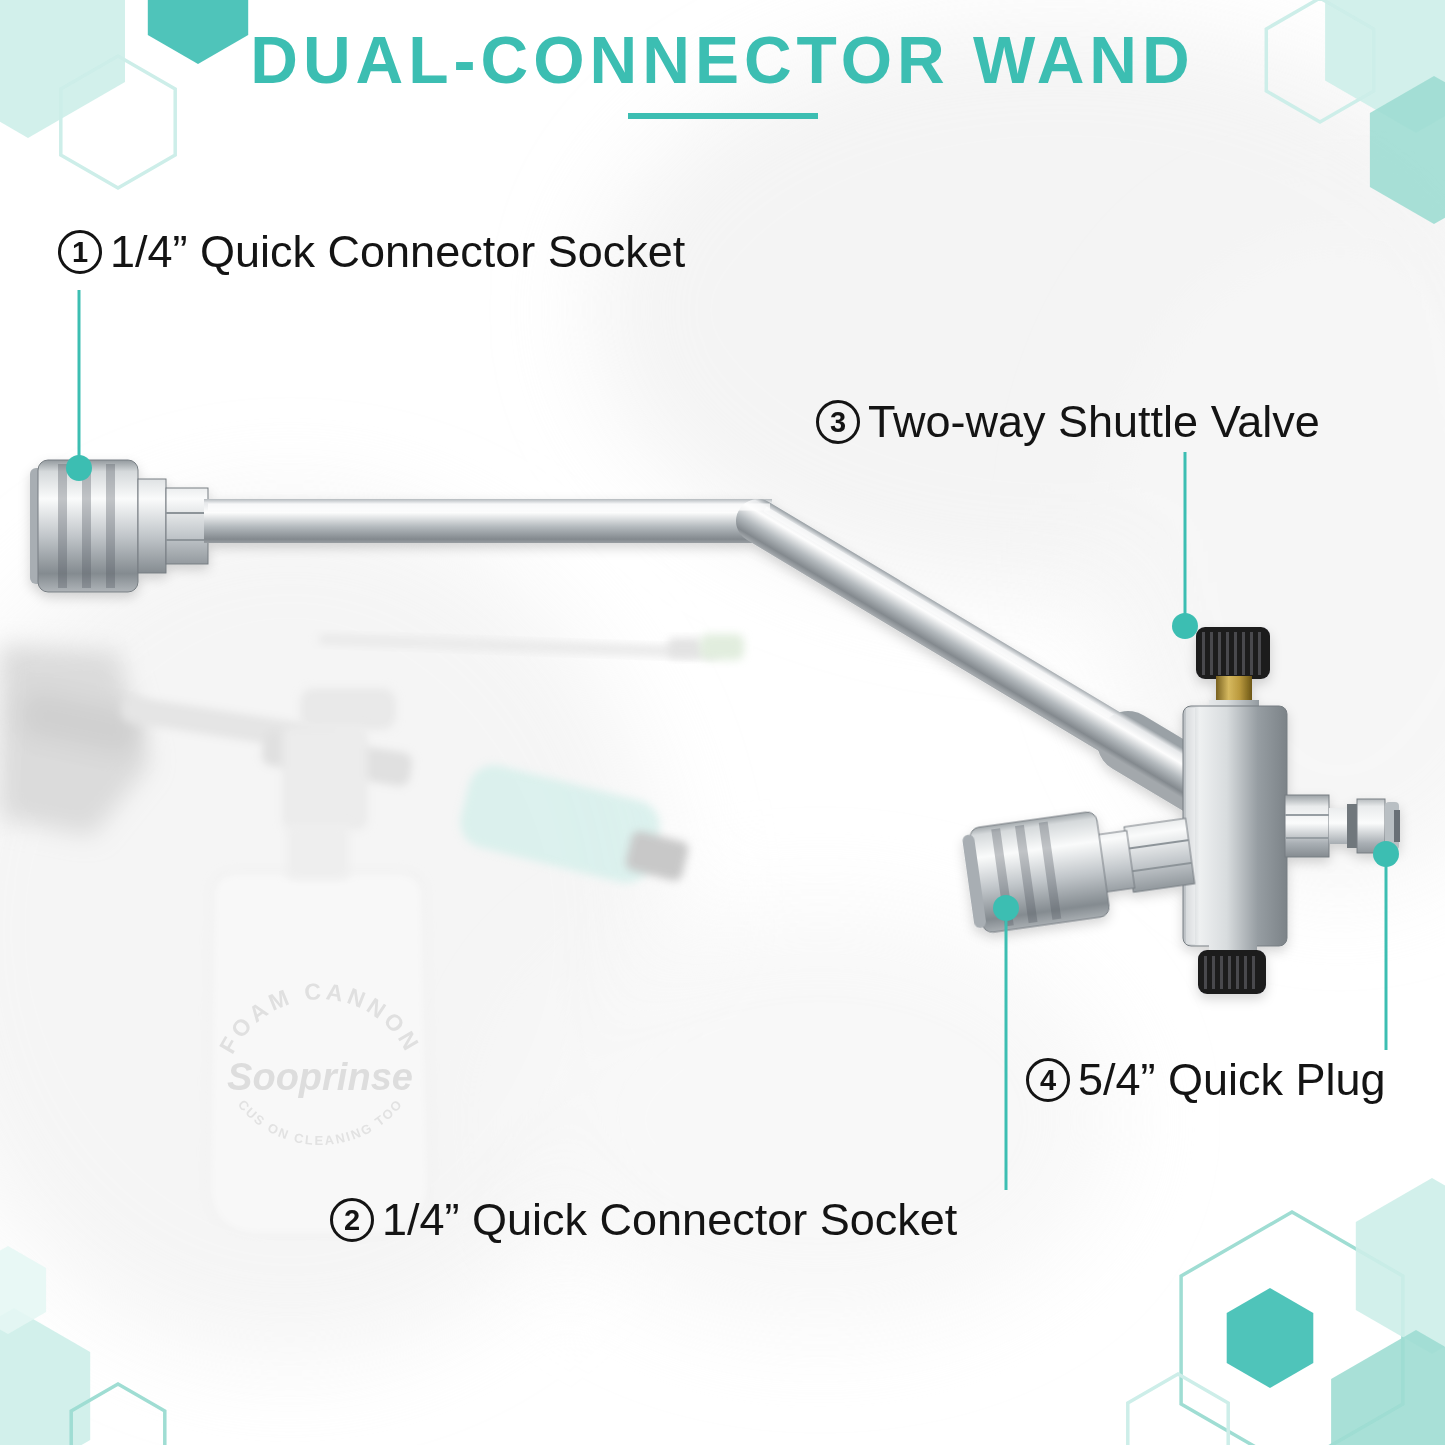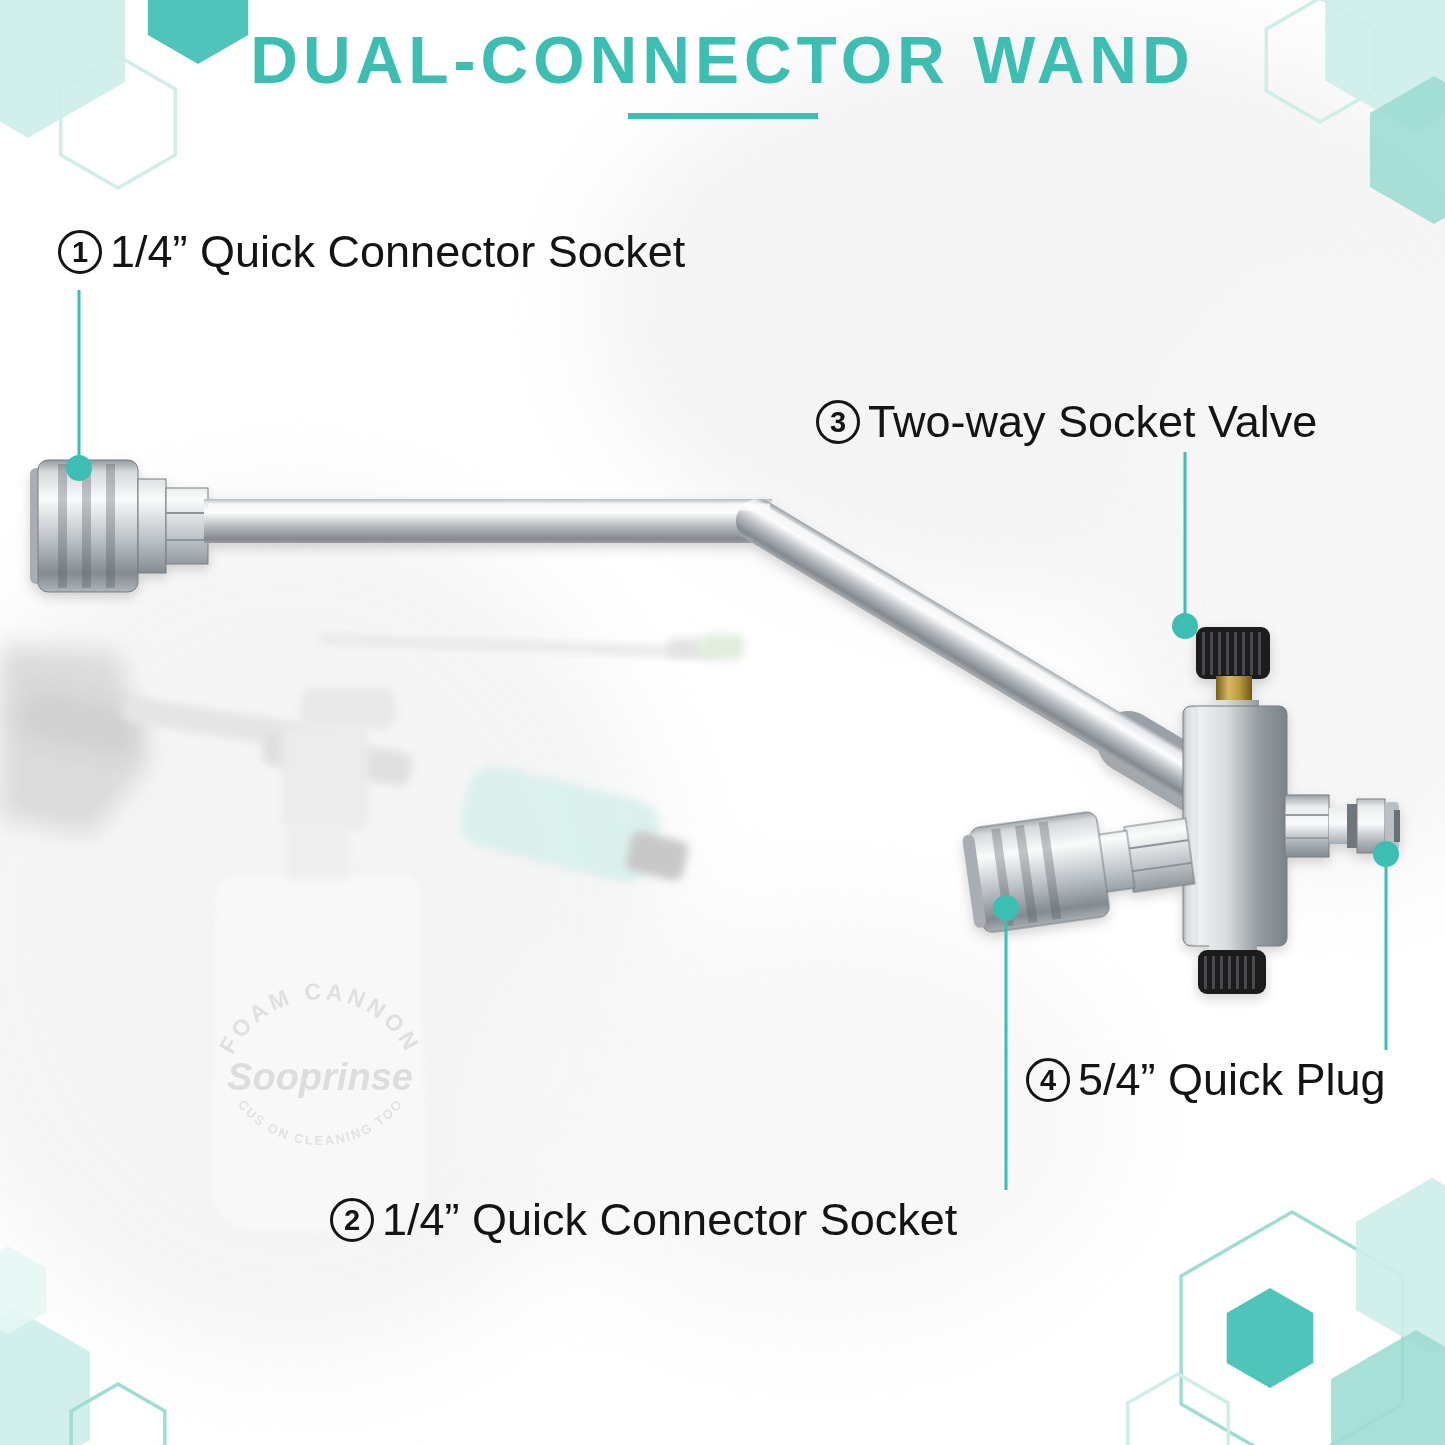--- a/index.html
+++ b/index.html
@@ -248,21 +248,21 @@
 
   <div class="title">DUAL-CONNECTOR WAND</div>
   <div class="underline"></div>
 
   <div class="callout" style="left:58px;top:226px;">
     <span class="cnum">1</span>
     <span>1/4” Quick Connector Socket</span>
   </div>
   <div class="callout" style="left:816px;top:396px;">
     <span class="cnum">3</span>
-    <span>Two-way Socket Valve</span>
+    <span>Two-way Shuttle Valve</span>
   </div>
   <div class="callout" style="left:1026px;top:1054px;">
     <span class="cnum">4</span>
     <span>5/4” Quick Plug</span>
   </div>
   <div class="callout" style="left:330px;top:1194px;">
     <span class="cnum">2</span>
     <span>1/4” Quick Connector Socket</span>
   </div>
 

